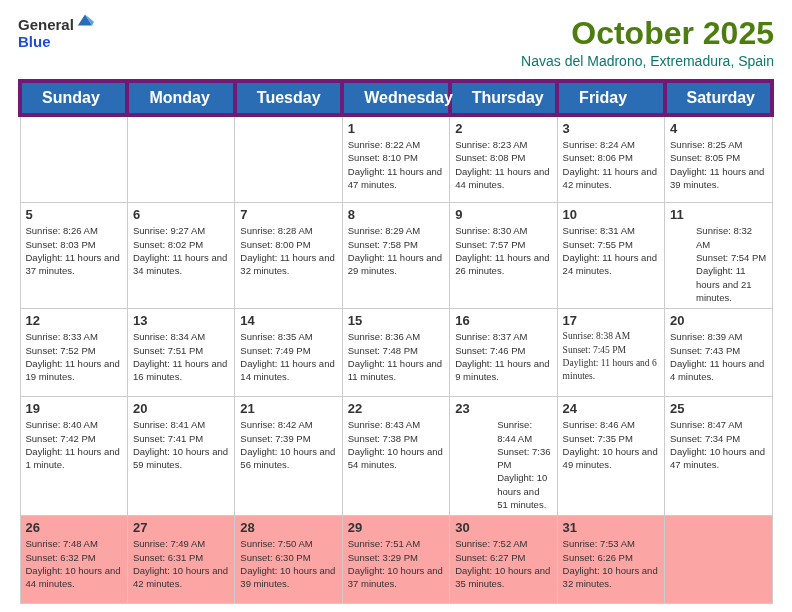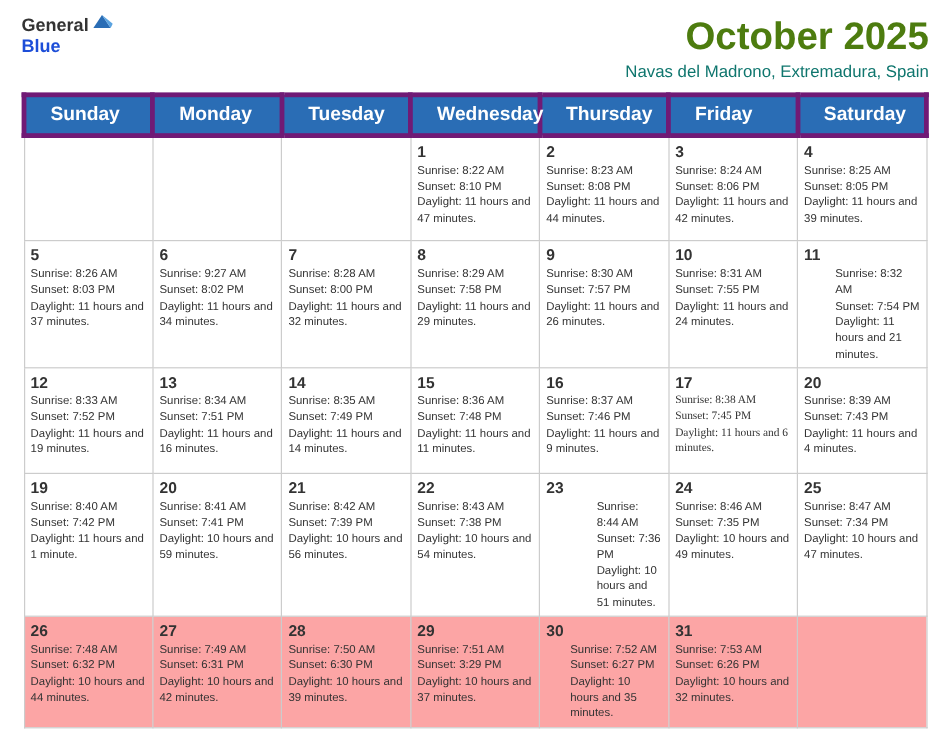--- a/index.html
+++ b/index.html
@@ -321,21 +321,21 @@
 Daylight: 10 hours and 39 minutes.</div>
           </td>
           <td>
             <span class="day-num">29</span>
             <div class="day-info" style="white-space: pre-line;">Sunrise: 7:51 AM
 Sunset: 3:29 PM
 Daylight: 10 hours and 37 minutes.</div>
           </td>
           <td>
             <span class="day-num">30</span>
-            <div class="day-info" style="white-space: pre-line; margin-left: 20px;">Sunrise: 7:52 AM
+            <div class="day-info" style="white-space: pre-line;">Sunrise: 7:52 AM
 Sunset: 6:27 PM
 Daylight: 10 hours and 35 minutes.</div>
           </td>
           <td>
             <span class="day-num">31</span>
             <div class="day-info" style="white-space: pre-line;">Sunrise: 7:53 AM
 Sunset: 6:26 PM
 Daylight: 10 hours and 32 minutes.</div>
           </td>
           <td class="empty-cell"></td>

